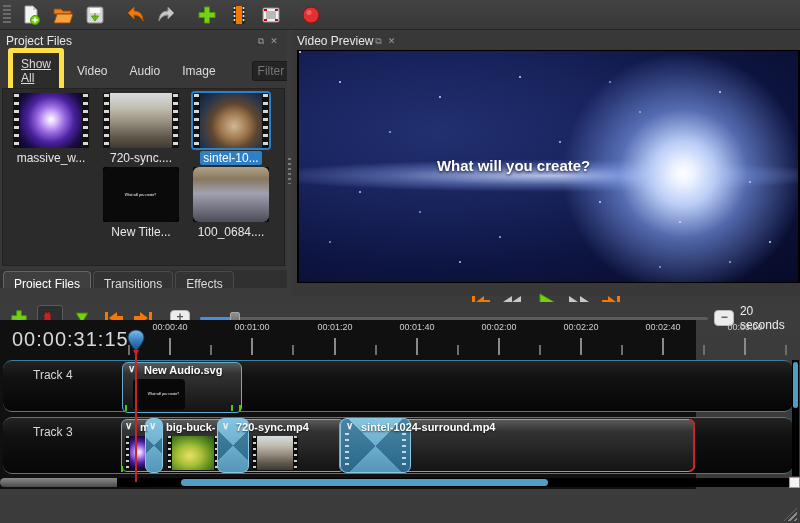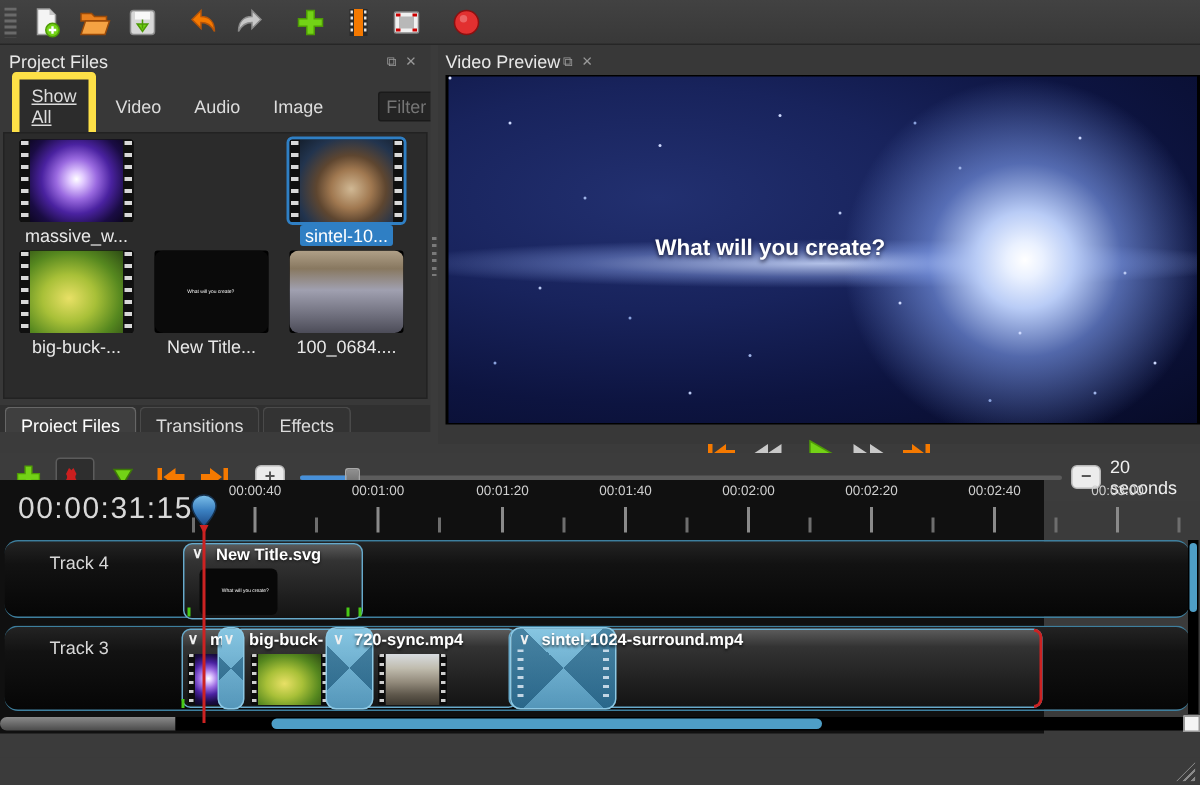--- a/index.html
+++ b/index.html
@@ -231,37 +231,37 @@
   <div id="files-area">
 
     <div class="file-item" style="left:6px; top:4px;">
       <div class="thumb film">
           <div class="pic g-massive"></div>
           <div class="sprk l"></div>
           <div class="sprk r"></div>
         </div>
       <span class="caption">massive_w...</span>
     </div>
+    <div class="file-item" style="left:96px; top:4px;">
+      <div class="thumb film">
+          <div class="pic g-720"></div>
+          <div class="sprk l"></div>
+          <div class="sprk r"></div>
+        </div>
+      <span class="caption">720-sync....</span>
+    </div>
     <div class="file-item" style="left:186px; top:4px;">
       <div class="thumb film" style="outline:2px solid #2f7fc4;">
           <div class="pic g-sintel"></div>
           <div class="sprk l"></div>
           <div class="sprk r"></div>
         </div>
       <span class="caption sel">sintel-10...</span>
     </div>
 
-    <div class="file-item" style="left:6px; top:78px;">
-      <div class="thumb film">
-          <div class="pic g-bigbuck"></div>
-          <div class="sprk l"></div>
-          <div class="sprk r"></div>
-        </div>
-      <span class="caption">big-buck-...</span>
-    </div>
     <div class="file-item" style="left:96px; top:78px;">
       <div class="thumb nofilm">
           <div class="pic g-title">
             <span class="tiny-text">What will you create?</span>
           </div>
         </div>
       <span class="caption">New Title...</span>
     </div>
     <div class="file-item" style="left:186px; top:78px;">
       <div class="thumb nofilm">
@@ -404,21 +404,21 @@
     <span class="track-label">Track 4</span>
     <div class="clip" style="left:119px; width:120px;">
       <div class="cthumb" style="left:10px; width:52px; height:31px; background:#080808; border-radius:4px;">
         <span class="tiny-text" style="position:absolute; left:2px; top:12px;">What will you create?</span>
       </div>
       <div class="gmark" style="left:2px; bottom:1px;"></div>
       <div class="gmark" style="left:108px; bottom:1px;"></div>
       <div class="gmark" style="left:116px; bottom:1px;"></div>
     </div>
     <span class="chev" style="left:125px;">∨</span>
-    <span class="clip-label" style="left:141px;">New Title.svg</span>
+    <span class="clip-label" style="left:141px;">New Audio.svg</span>
   </div>
 
   <div class="track-box" style="top:97px; height:57px;">
     <span class="track-label">Track 3</span>
 
     <div class="clip" style="left:118px; width:40px; height:53px;">
       <div class="cthumb" style="left:3px; width:28px;">
           <div class="pic g-massive"></div>
           <div class="sprk l"></div>
           <div class="sprk r"></div>

